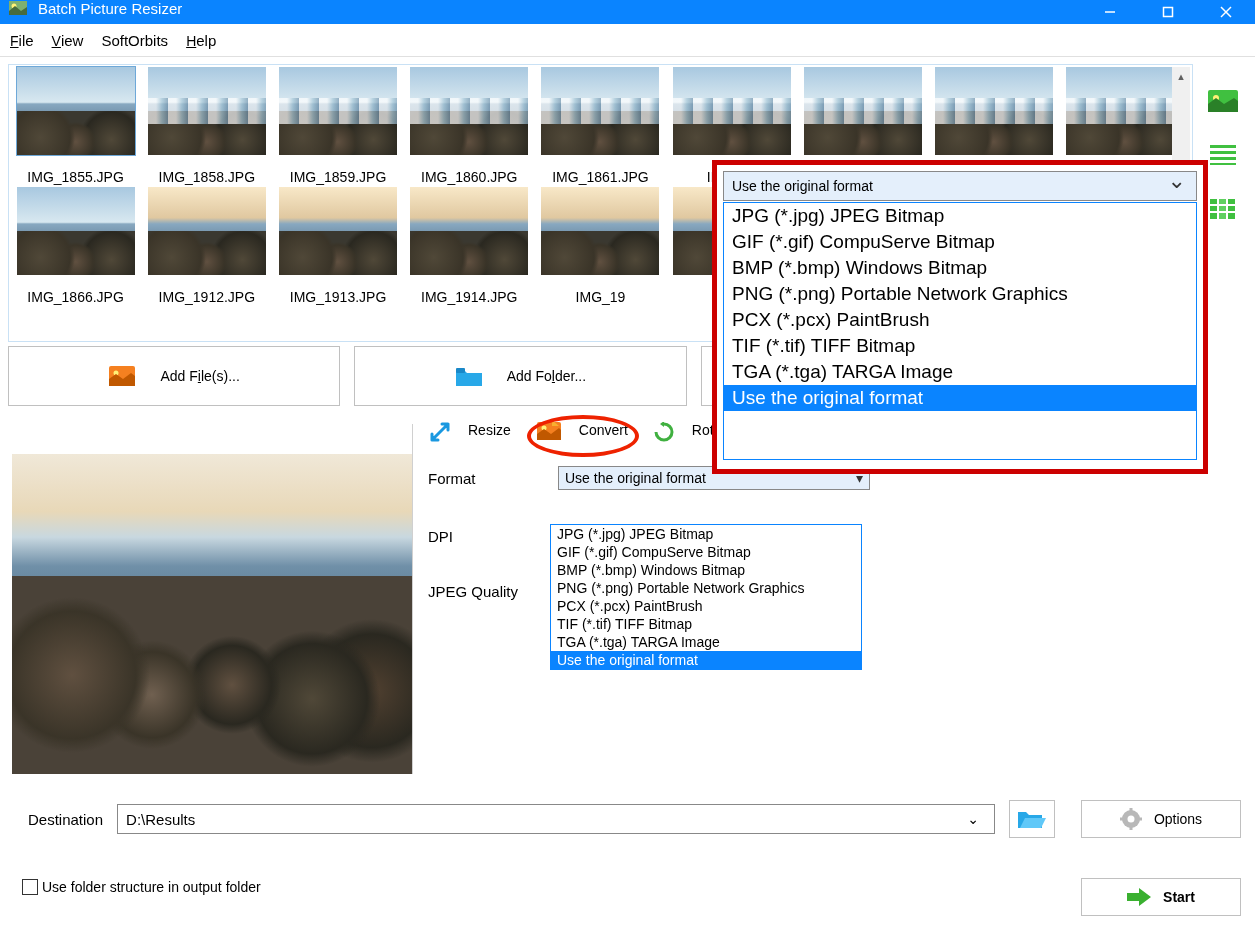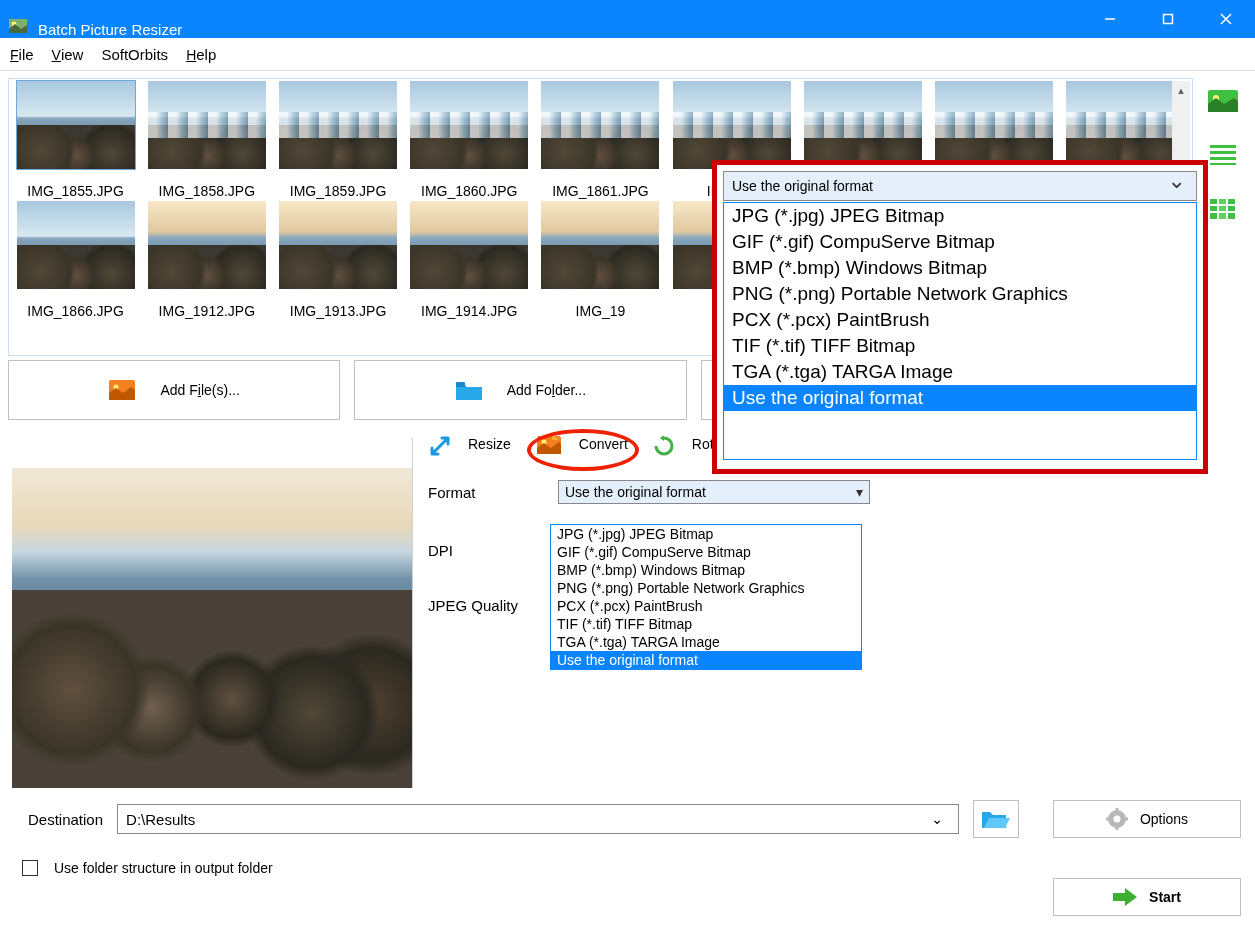--- a/index.html
+++ b/index.html
@@ -1,17 +1,17 @@
 <!DOCTYPE html>
 <html><head>
 <meta charset="utf-8">
 <style>
 *{box-sizing:border-box;margin:0;padding:0;font-family:"Segoe UI",Tahoma,sans-serif;font-size:14px}
 body{background:#fff;width:1255px;height:927px;overflow:hidden;position:relative}
-.titlebar{height:38px;background:#0a84ff;display:flex;align-items:flex-end;color:#fff;padding-left:8px}
+.titlebar{height:24px;background:#0a84ff;display:flex;align-items:flex-start;color:#fff;padding-left:8px}
 .titlebar .appicon{width:20px;height:20px;margin-right:10px;display:flex;align-items:center;justify-content:center}
 .titlebar .title{font-size:15px}
 .winbtns{margin-left:auto;display:flex;height:100%}
 .winbtn{width:58px;height:100%;display:flex;align-items:center;justify-content:center;color:#fff;font-size:16px}
 .menubar{height:32px;background:#fff;display:flex;align-items:center;padding:16px 10px;gap:18px;border-bottom:1px solid #e0e0e0}
 .menubar span{font-size:15px}
 .menubar span u{text-decoration:underline}
 
 .thumbstrip{height:278px;border:1.5px solid #c9e1f5;margin:7px 62px 4px 8px;overflow:hidden;position:relative;padding:2px}
 .thumbgrid{display:grid;grid-template-columns:repeat(9,1fr);gap:2px}
@@ -58,24 +58,24 @@
 .biglist{border:1px solid #0a84ff;margin-top:1px;height:258px;overflow:hidden}
 .biglist .bi{padding:2px 8px;font-size:19px}
 .biglist .bi.sel{background:#0a84ff;color:#fff}
 
 .destbar{position:absolute;left:28px;right:14px;top:800px;display:flex;align-items:center;gap:14px}
 .destbar .lab{font-size:15px}
 .destbar input{flex:1;height:30px;border:1px solid #888;padding:8px 8px;font-size:15px;background:#fff}
 .destbar input::-webkit-input-placeholder{color:#000}
 .destbar .destarrow{width:20px;height:30px;display:flex;align-items:center;justify-content:center;margin-left:-46px;z-index:3}
 .browsebtn{width:46px;height:38px;border:1.5px solid #c0c0c0;display:flex;align-items:center;justify-content:center;margin-left:12px}
-.optionsbtn,.startbtn{width:188px;height:38px;border:1.5px solid #c0c0c0;display:flex;align-items:center;justify-content:center;gap:12px;background:#fff;margin-left:20px;font-size:15px}
+.optionsbtn,.startbtn{width:160px;height:38px;border:1.5px solid #c0c0c0;display:flex;align-items:center;justify-content:center;gap:12px;background:#fff;margin-left:12px;font-size:15px}
 .startbtn{position:absolute;right:14px;top:878px}
 .startbtn b{font-weight:600}
-.check{position:absolute;left:22px;top:860px;display:flex;align-items:center;gap:16px}
+.check{position:absolute;left:22px;top:879px;display:flex;align-items:center;gap:4px}
 .check .box{width:16px;height:16px;border:1.5px solid #333}
 
 svg{shape-rendering:geometricPrecision}
 </style>
 </head>
 <body>
 
 <div class="titlebar">
   <div class="appicon">
     <svg width="18" height="18">

